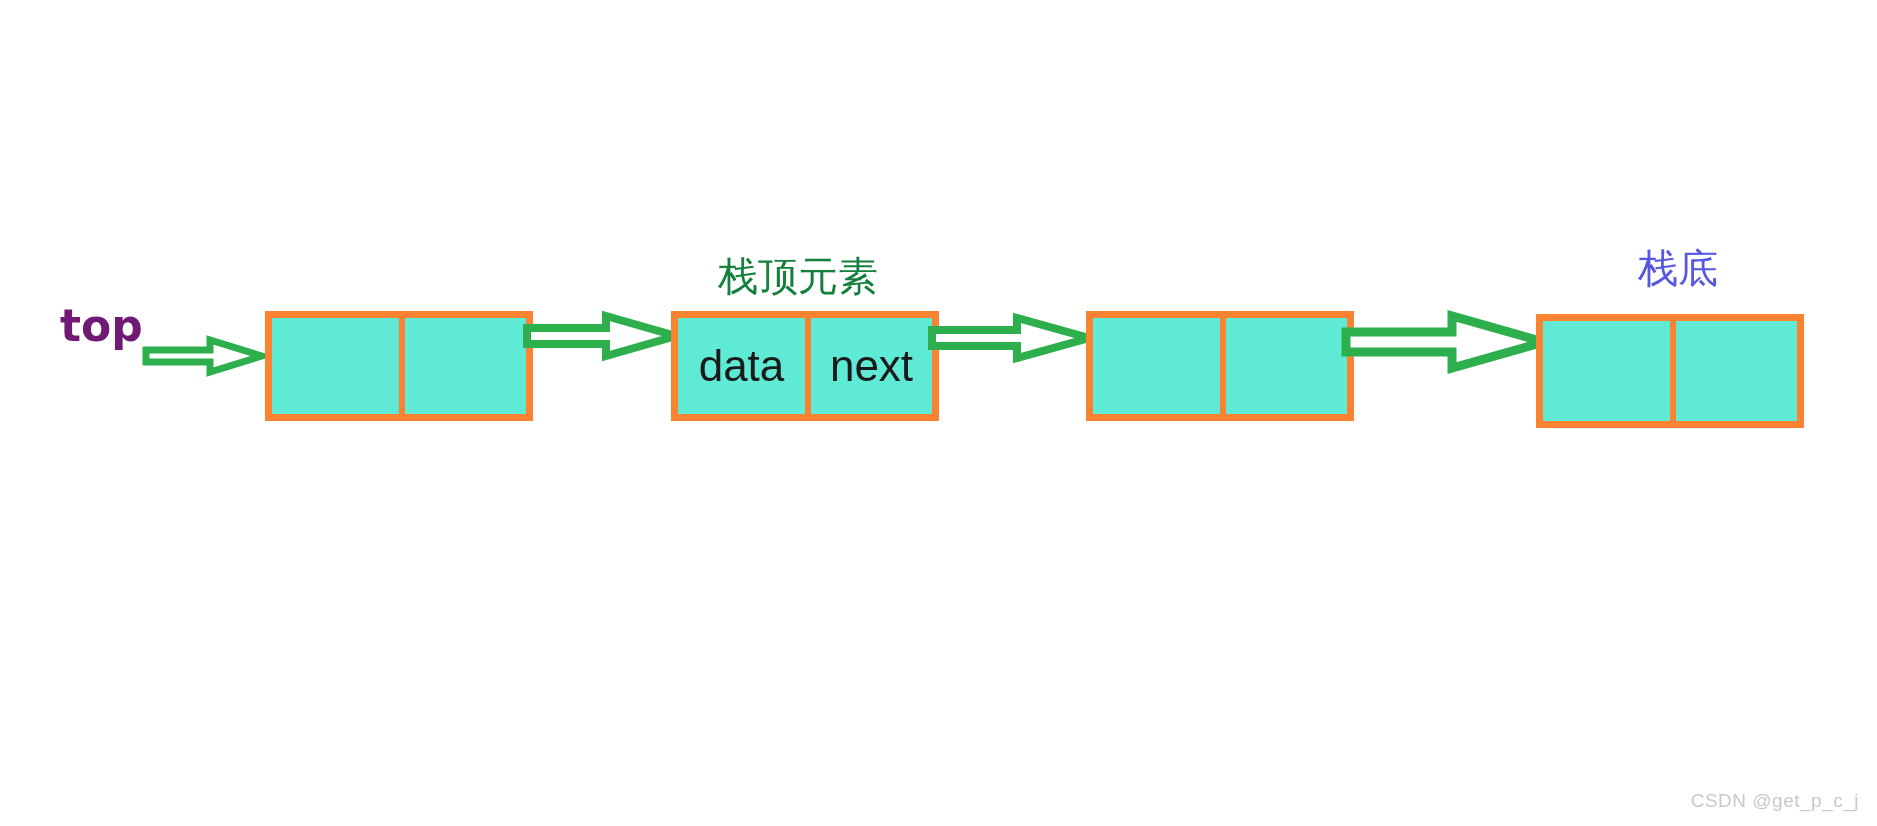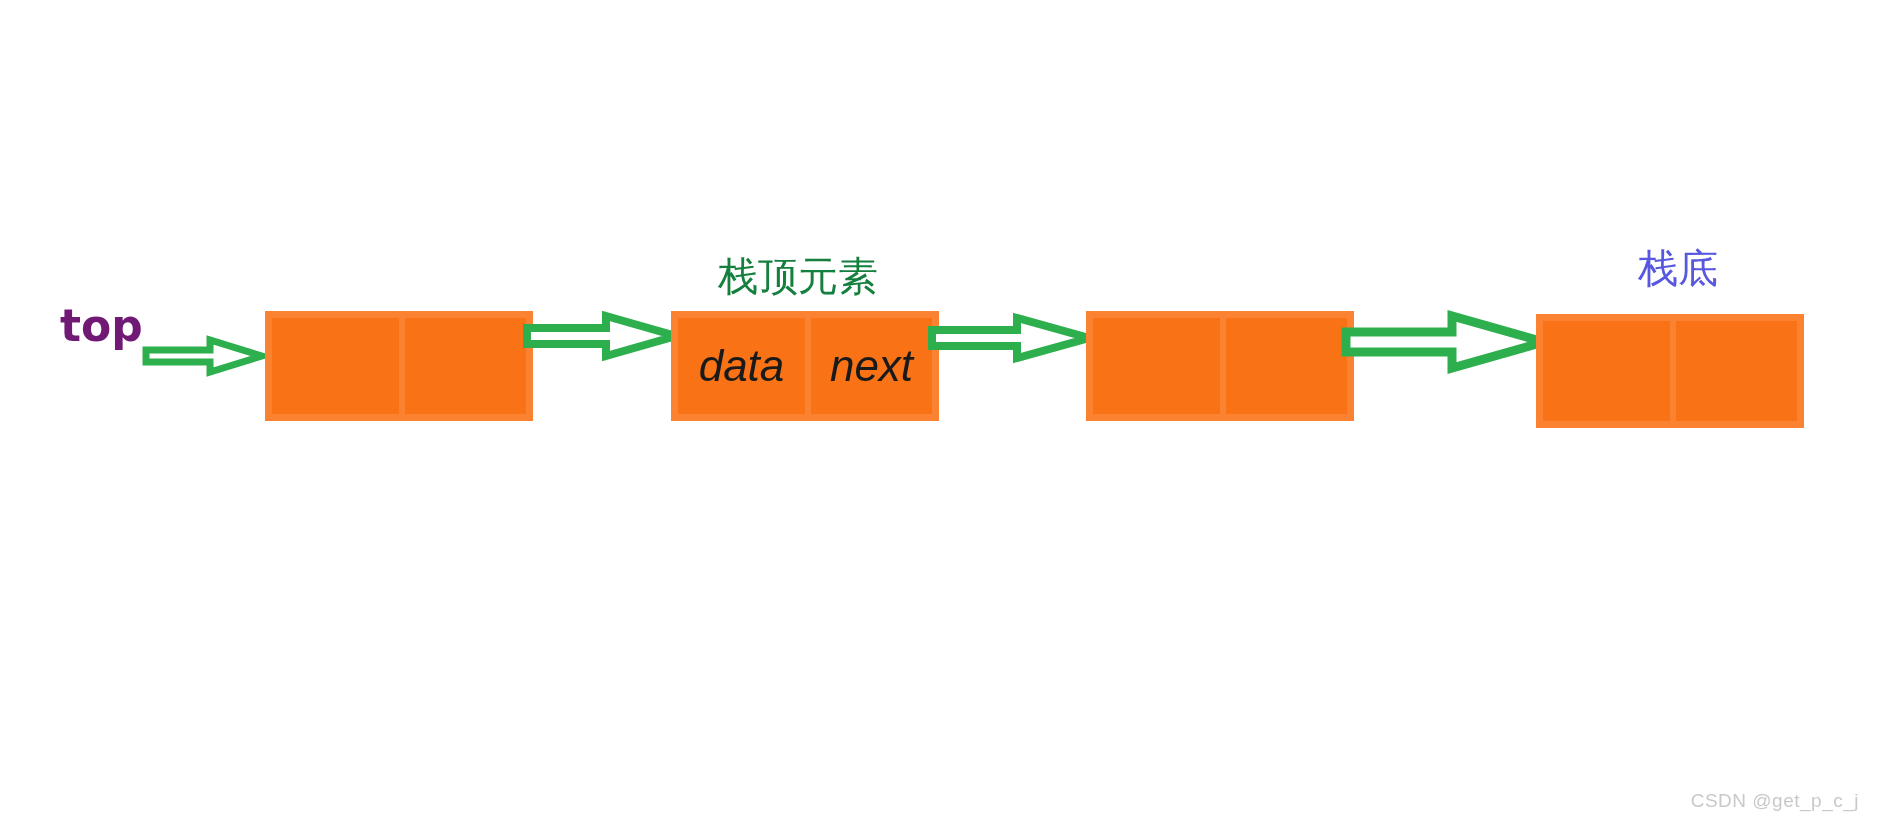--- a/index.html
+++ b/index.html
@@ -17,22 +17,21 @@
     background: #ffffff;
     overflow: hidden;
   }
 
   
   .node {
     position: absolute;
     box-sizing: border-box;
     display: flex;
     border: 7px solid var(--node-border, #FA8231);
-    background: #f97316;
-    font-style: italic;
+    background: #5eead4;
   }
   .cell {
     box-sizing: border-box;
     flex: 1 1 50%;
     display: flex;
     align-items: center;
     justify-content: center;
     font-size: 44px;
     color: #1a1a1a;
     font-family: "Liberation Sans", "DejaVu Sans", sans-serif;

